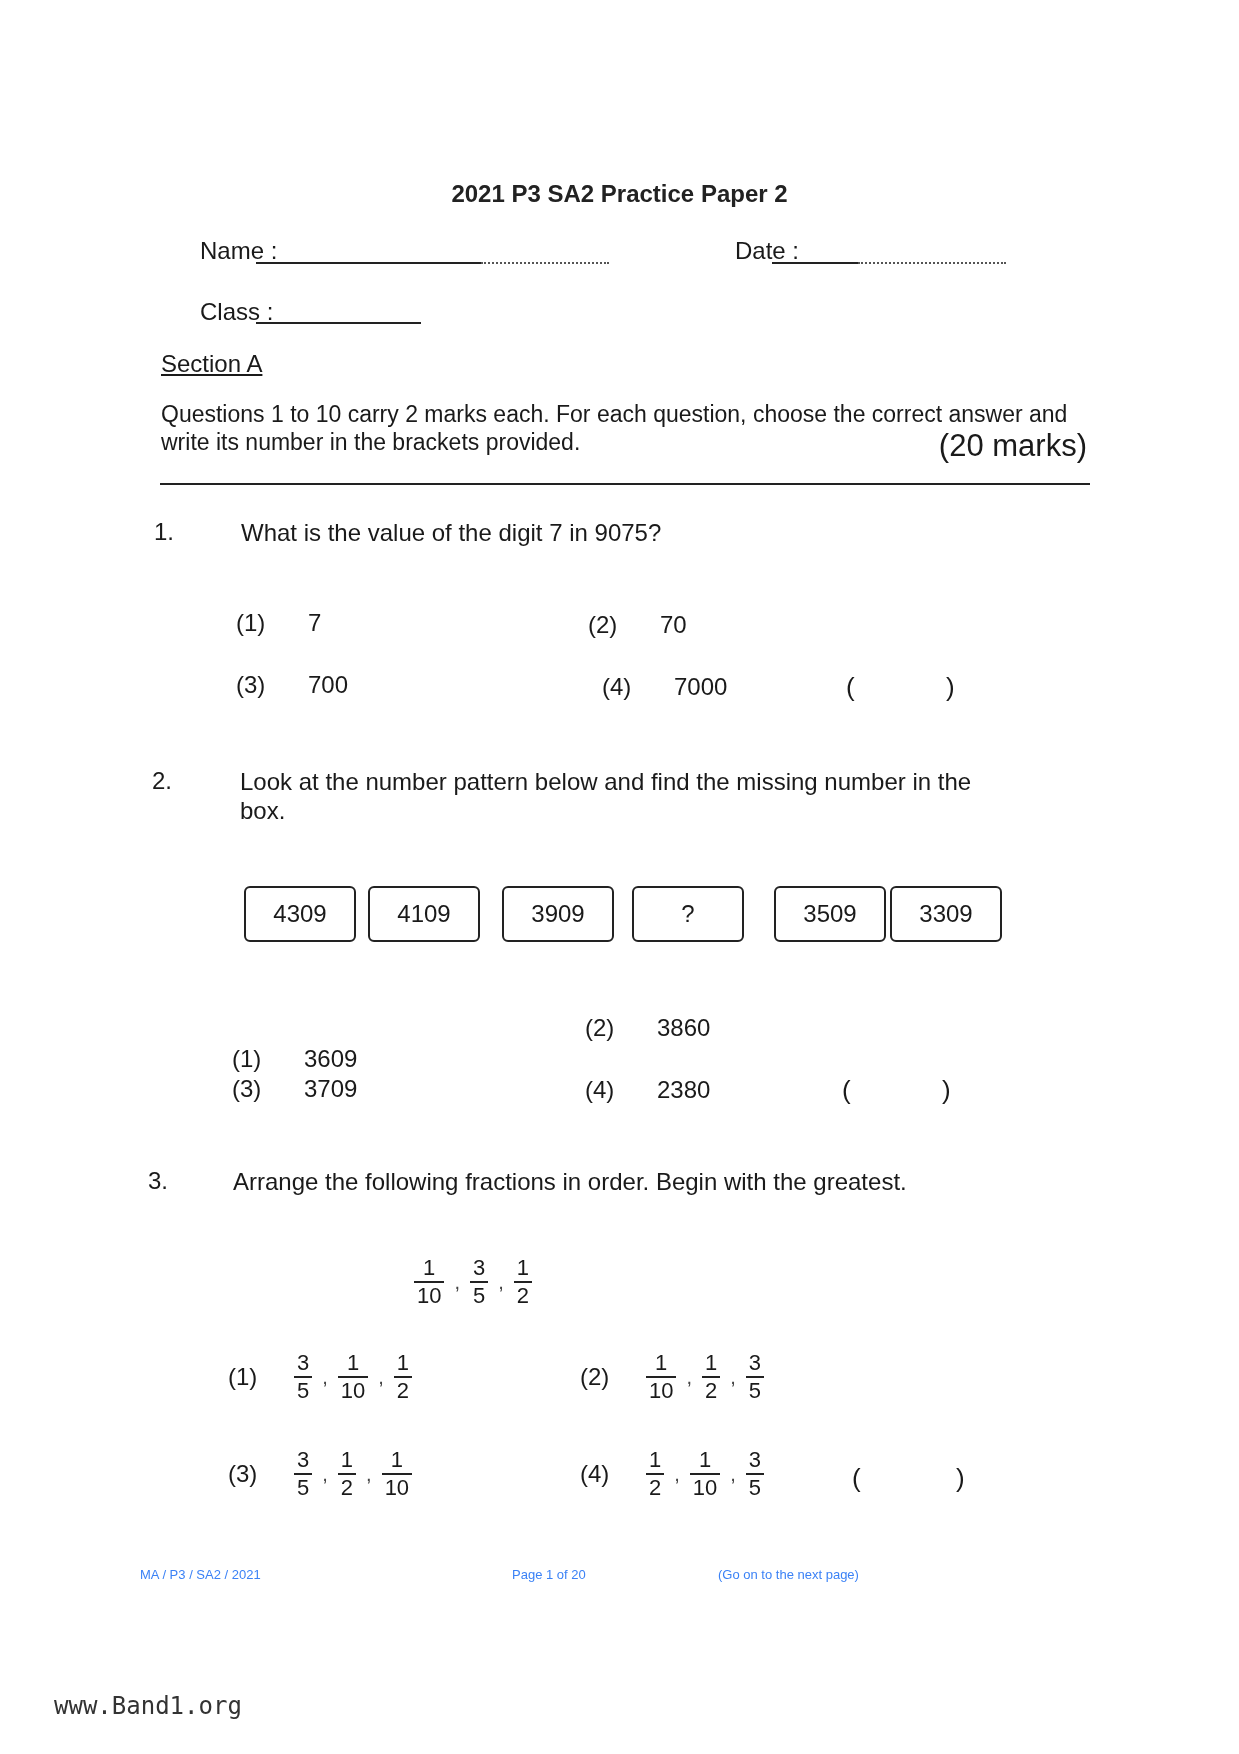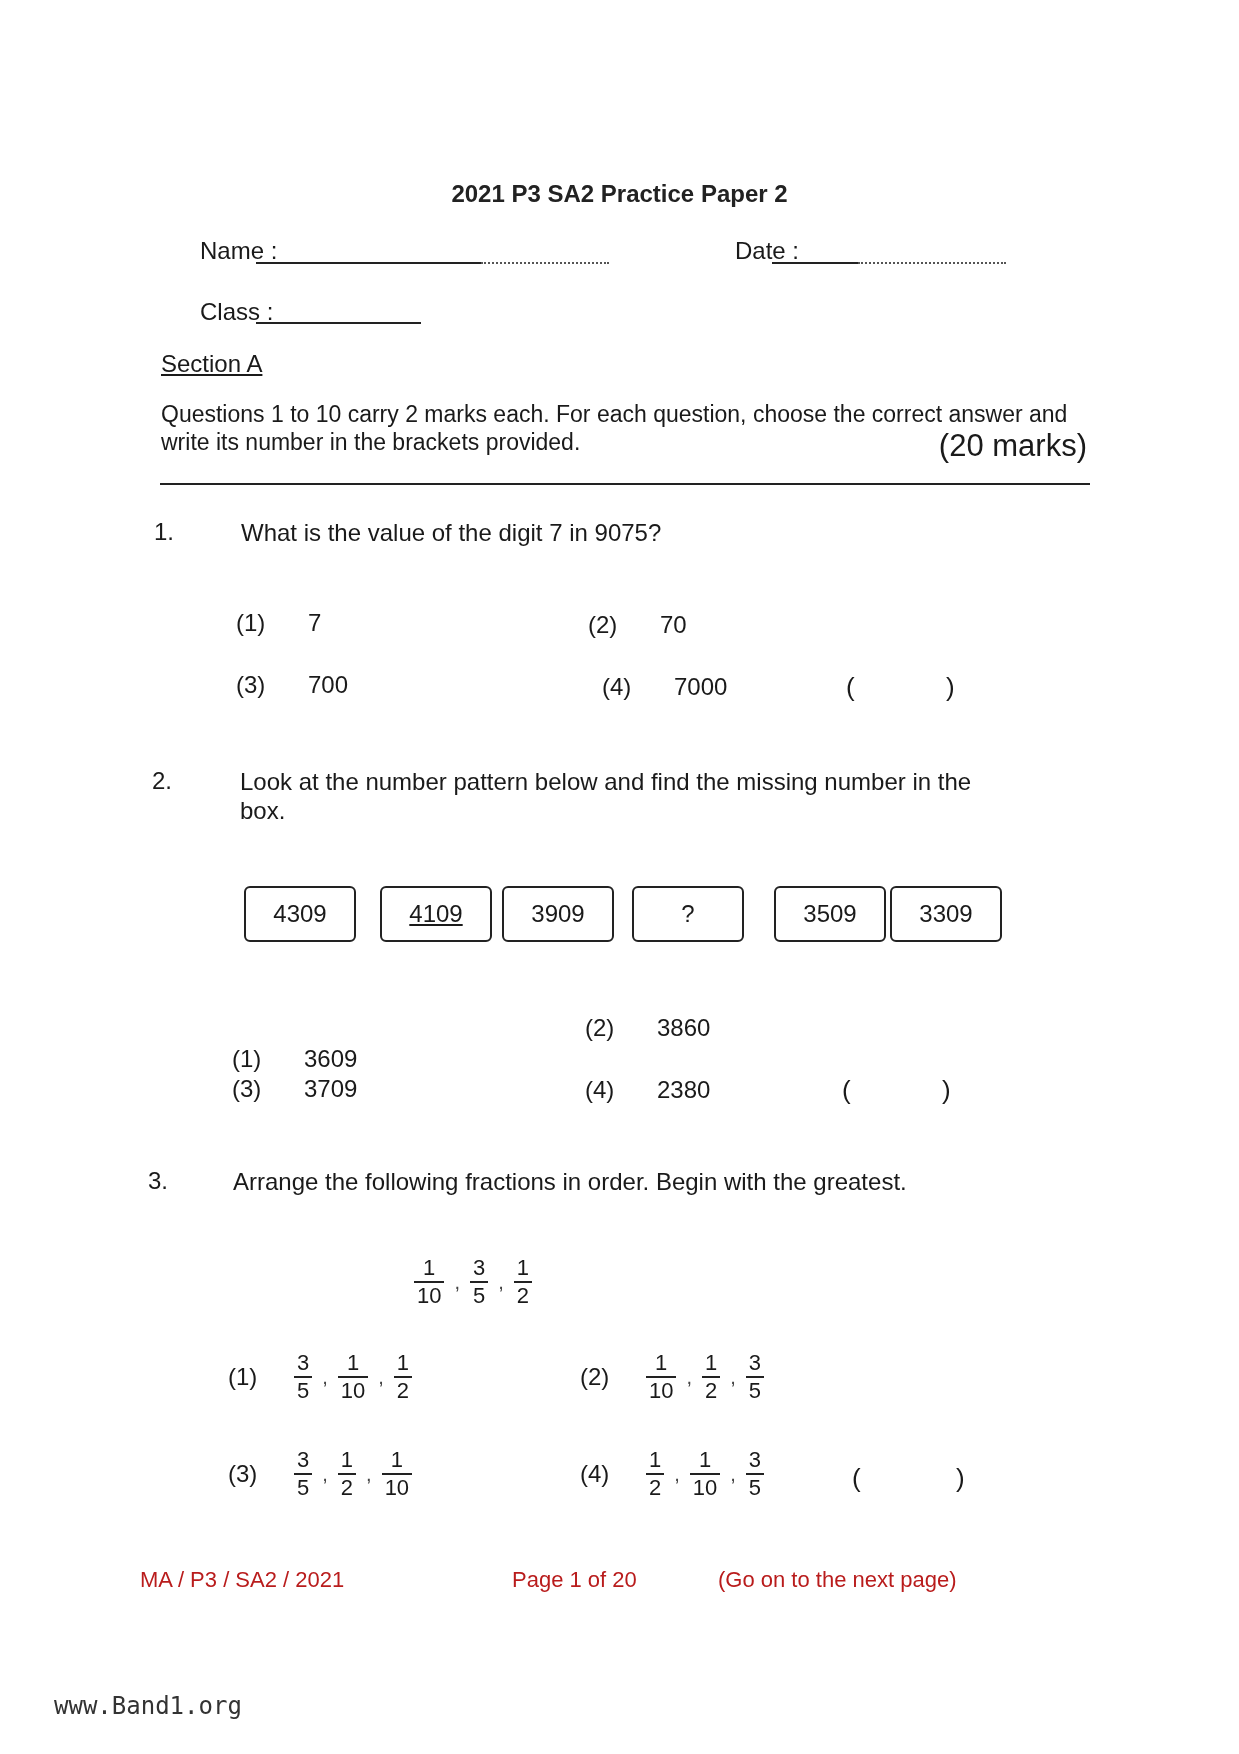--- a/index.html
+++ b/index.html
@@ -21,21 +21,21 @@
     .bracket { font-size: 26px; }
     .seqbox { position: absolute; top: 886px; width: 108px; height: 52px; border: 2.5px solid #222;
               border-radius: 6px; display: flex; align-items: center; justify-content: center;
               font-size: 24px; background: #fff; }
     .frac { display: inline-flex; flex-direction: column; align-items: center; vertical-align: middle;
             font-size: 22px; line-height: 26px; margin: 0 4px; }
     .frac .num { padding: 0 3px; }
     .frac .den { border-top: 2px solid #222; padding: 0 3px; }
     .sep { font-size: 20px; vertical-align: middle; margin: 0 6px; color: #444; }
     .fracrow { display: flex; align-items: center; }
-    .footer { font-size: 22px; color: #b91c1c; top: 1567px; }
+    .footer { font-size: 13px; color: #3b82f6; top: 1567px; }
     .watermark { left: 54px; top: 1692px; font-family: "DejaVu Sans Mono", monospace; font-size: 24px; color: #333; }
   </style>
 </head>
 <body>
 
 <div class="abs title">2021 P3 SA2 Practice Paper 2</div>
 
 <div class="abs t" style="left:156px; top:237px;">Name :</div>
 <div class="line" style="left:256px; top:262px; width:225px;"></div>
 <div class="dotline" style="left:481px; top:262px; width:128px;"></div>
@@ -71,21 +71,21 @@
   <div class="abs bracket" style="left:846px; top:672px;">(</div>
   <div class="abs" style="left:862px; top:672px; width:80px; height:30px;"></div>
   <div class="abs bracket" style="left:946px; top:672px;">)</div>
 </div>
 
 <div>
   <div class="abs qnum" style="left:152px; top:767px;">2.</div>
   <div class="abs qtext" style="left:240px; top:767px;">Look at the number pattern below and find the missing number in the box.</div>
 
   <div class="seqbox" style="left:244px;">4309</div>
-  <div class="seqbox" style="left:380px;text-decoration:underline;">4109</div>
+  <div class="seqbox" style="left:368px;">4109</div>
   <div class="seqbox" style="left:502px;">3909</div>
   <div class="seqbox" style="left:632px;">?</div>
   <div class="seqbox" style="left:760px;margin-left:14px;">3509</div>
   <div class="seqbox" style="left:890px;">3309</div>
 
   <div class="abs opt" style="left:232px; top:1012px;margin-top:33px;">
     <span class="optnum">(1)</span><span>3609</span>
   </div>
   <div class="abs opt" style="left:585px; top:1014px;">
     <span class="optnum">(2)</span><span>3860</span>

